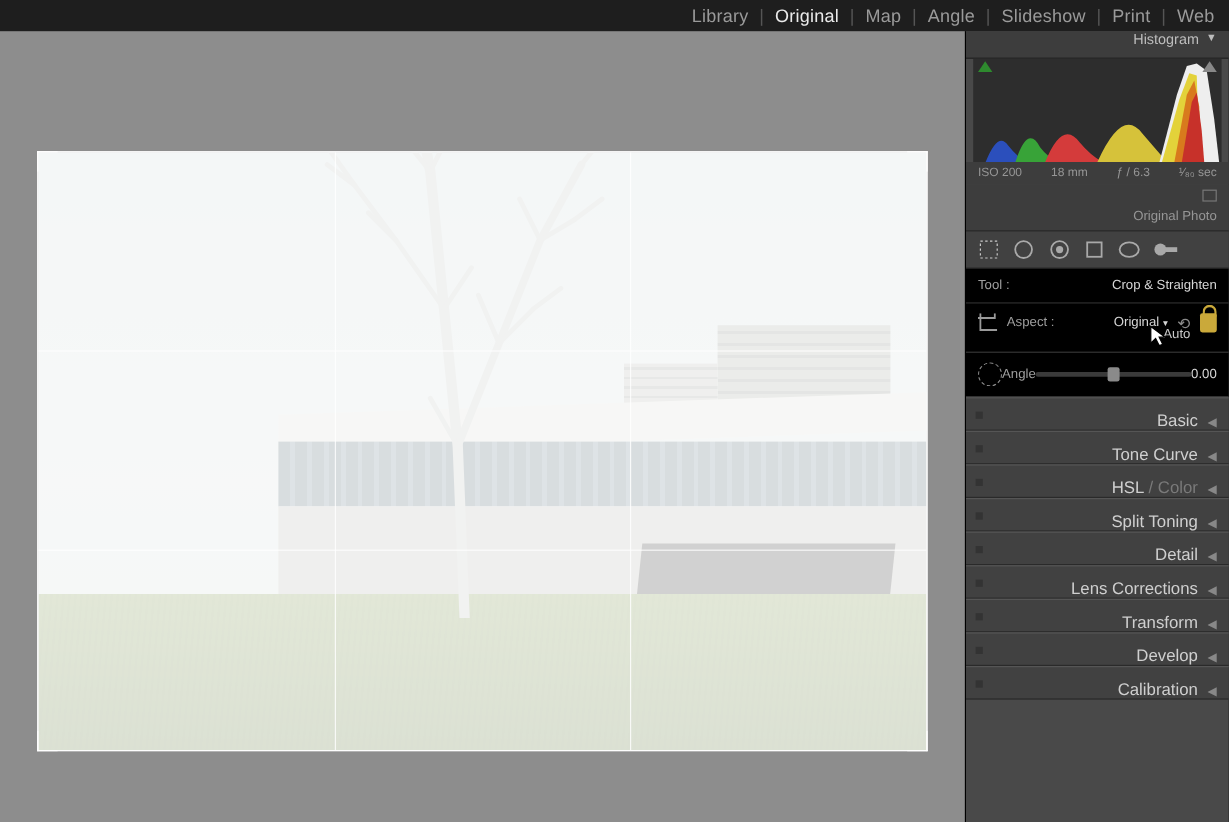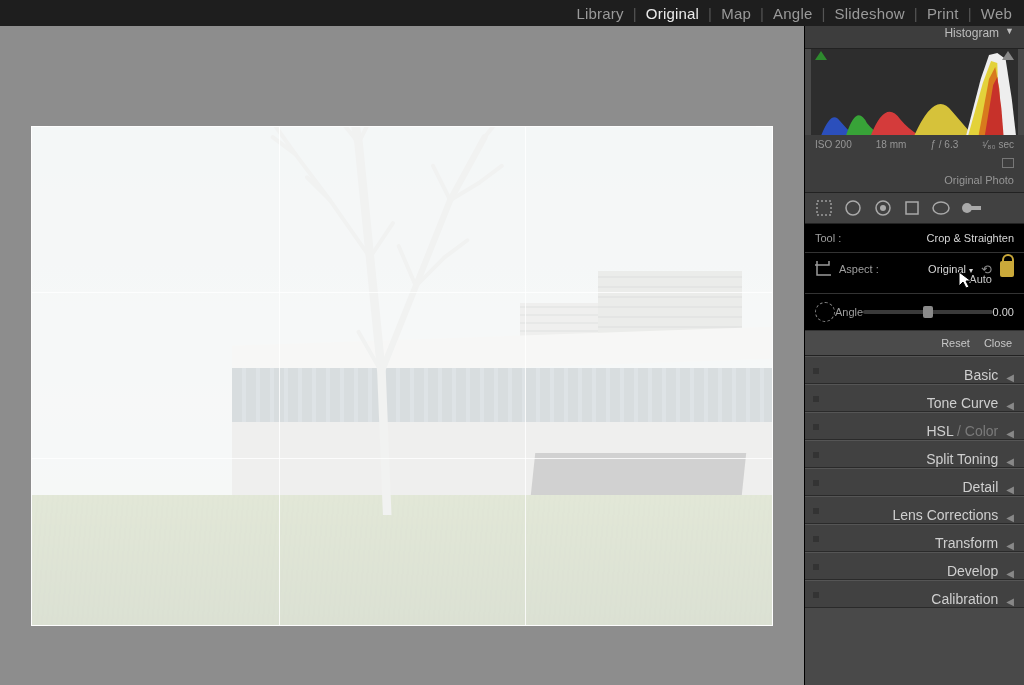--- a/index.html
+++ b/index.html
@@ -209,24 +209,20 @@
     <div class="toolrow">
       <div class="angle">
         <span class="straighten-icon"></span>
         <span class="lbl">Angle</span>
         <div class="slider">
             <div class="thumb"></div>
           </div>
         <span class="val">0.00</span>
       </div>
     </div>
-    <div class="btnrow">
-      <span>Reset</span>
-      <span>Close</span>
-    </div>
 
     <div class="section">
         <span class="dot"></span>
         <span>Basic</span>
         <span class="arrow">◀</span>
       </div>
     <div class="section">
         <span class="dot"></span>
         <span>Tone Curve</span>
         <span class="arrow">◀</span>

